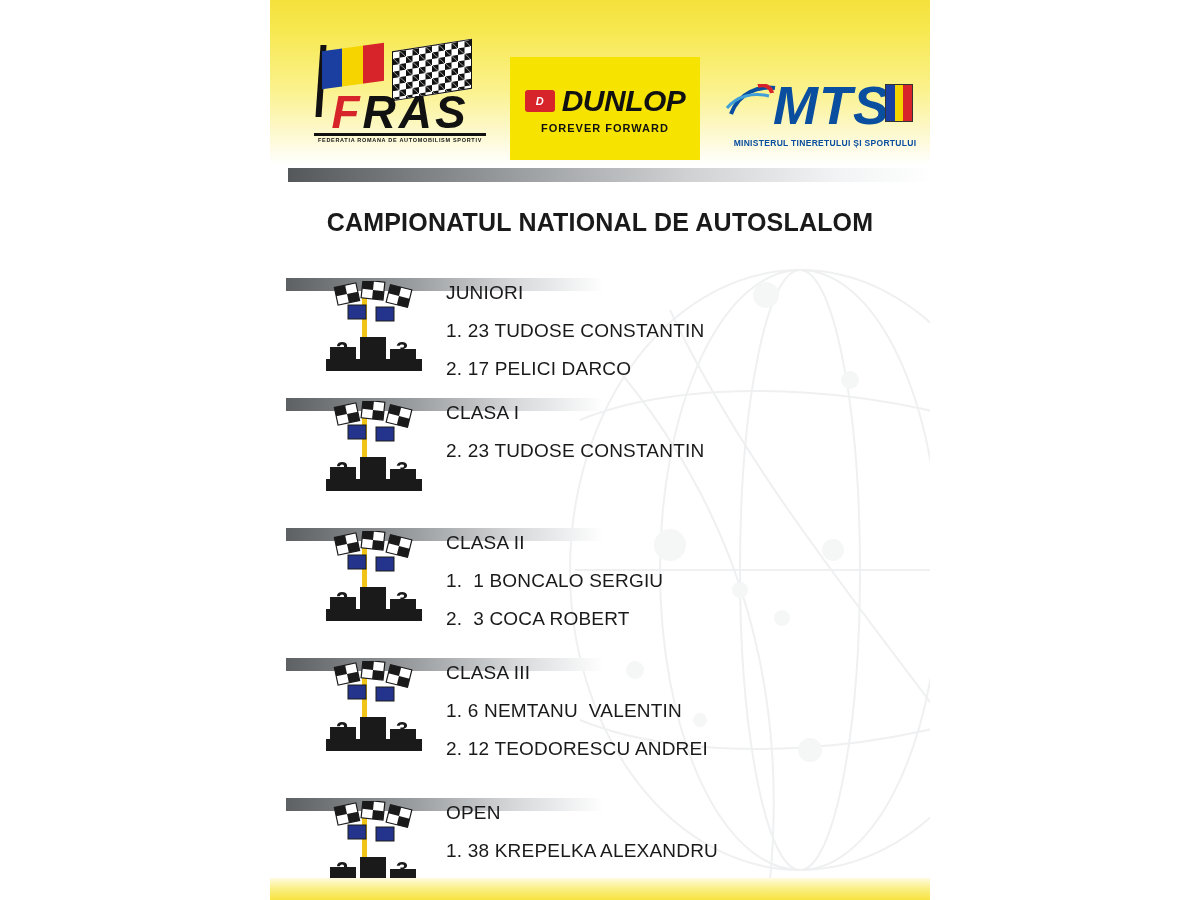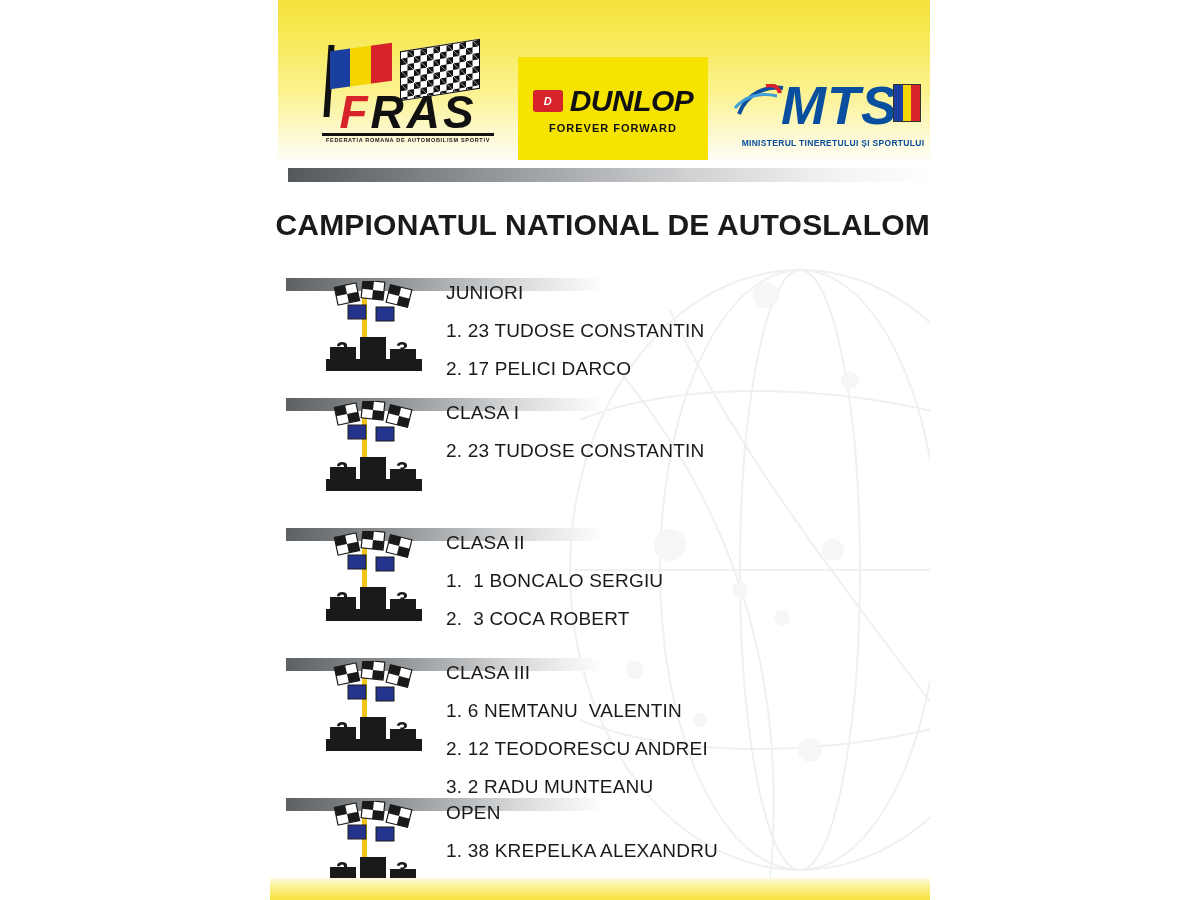--- a/index.html
+++ b/index.html
@@ -23,21 +23,20 @@
   }
 
   
   .banner {
     position: absolute;
     left: 0;
     top: 0;
     width: 660px;
     height: 165px;
     background: linear-gradient(to bottom, #f5e13c 0%, #f7e84f 18%, #fbf28e 55%, #fdf9d2 82%, #ffffff 100%);
-    margin-left: 8px;
   }
   .banner-inner {
     position: relative;
     width: 100%;
     height: 100%;
   }
 
   
   .fras-logo {
     position: absolute;
@@ -225,22 +224,22 @@
     opacity: 0.55;
     pointer-events: none;
   }
 
   
   .doc-title {
     position: absolute;
     left: 0;
     top: 208px;
     width: 660px;
-    text-align: right;
-    font-size: 30px;
+    text-align: center;
+    font-size: 25px;
     font-weight: bold;
     color: #1a1a1a;
     letter-spacing: 0.2px;
   }
 
   
   .cat {
     position: absolute;
     left: 16px;
     width: 630px;
@@ -479,21 +478,20 @@
         <rect x="70" y="6" width="11" height="9" fill="#1a1a1a" transform="rotate(14 81 15)"></rect>
         <rect x="81" y="15" width="11" height="9" fill="#1a1a1a" transform="rotate(14 81 15)"></rect>
         <rect x="30" y="24" width="18" height="14" fill="#24348c" stroke="#1a1a1a" stroke-width="1"></rect>
         <rect x="58" y="26" width="18" height="14" fill="#24348c" stroke="#1a1a1a" stroke-width="1"></rect>
       </g>
     </svg>
     <div class="cat-text">
       <div class="cat-name">CLASA III</div>
       <div class="cat-entry">1. 6 NEMTANU  VALENTIN</div>
       <div class="cat-entry">2. 12 TEODORESCU ANDREI</div>
-      <div class="cat-entry">3. 2 RADU MUNTEANU</div>
     </div>
   </div>
 
   <div class="cat" style="top:798px">
     <div class="cat-bar"></div>
     <svg class="podium" viewBox="0 0 112 102" xmlns="http://www.w3.org/2000/svg">
       <rect x="44" y="16" width="5" height="52" fill="#f0c419"></rect>
       <g fill="#1a1a1a">
         <path d="M8 78 h96 v12 h-96z"></path>
         <rect x="12" y="66" width="26" height="12"></rect>

